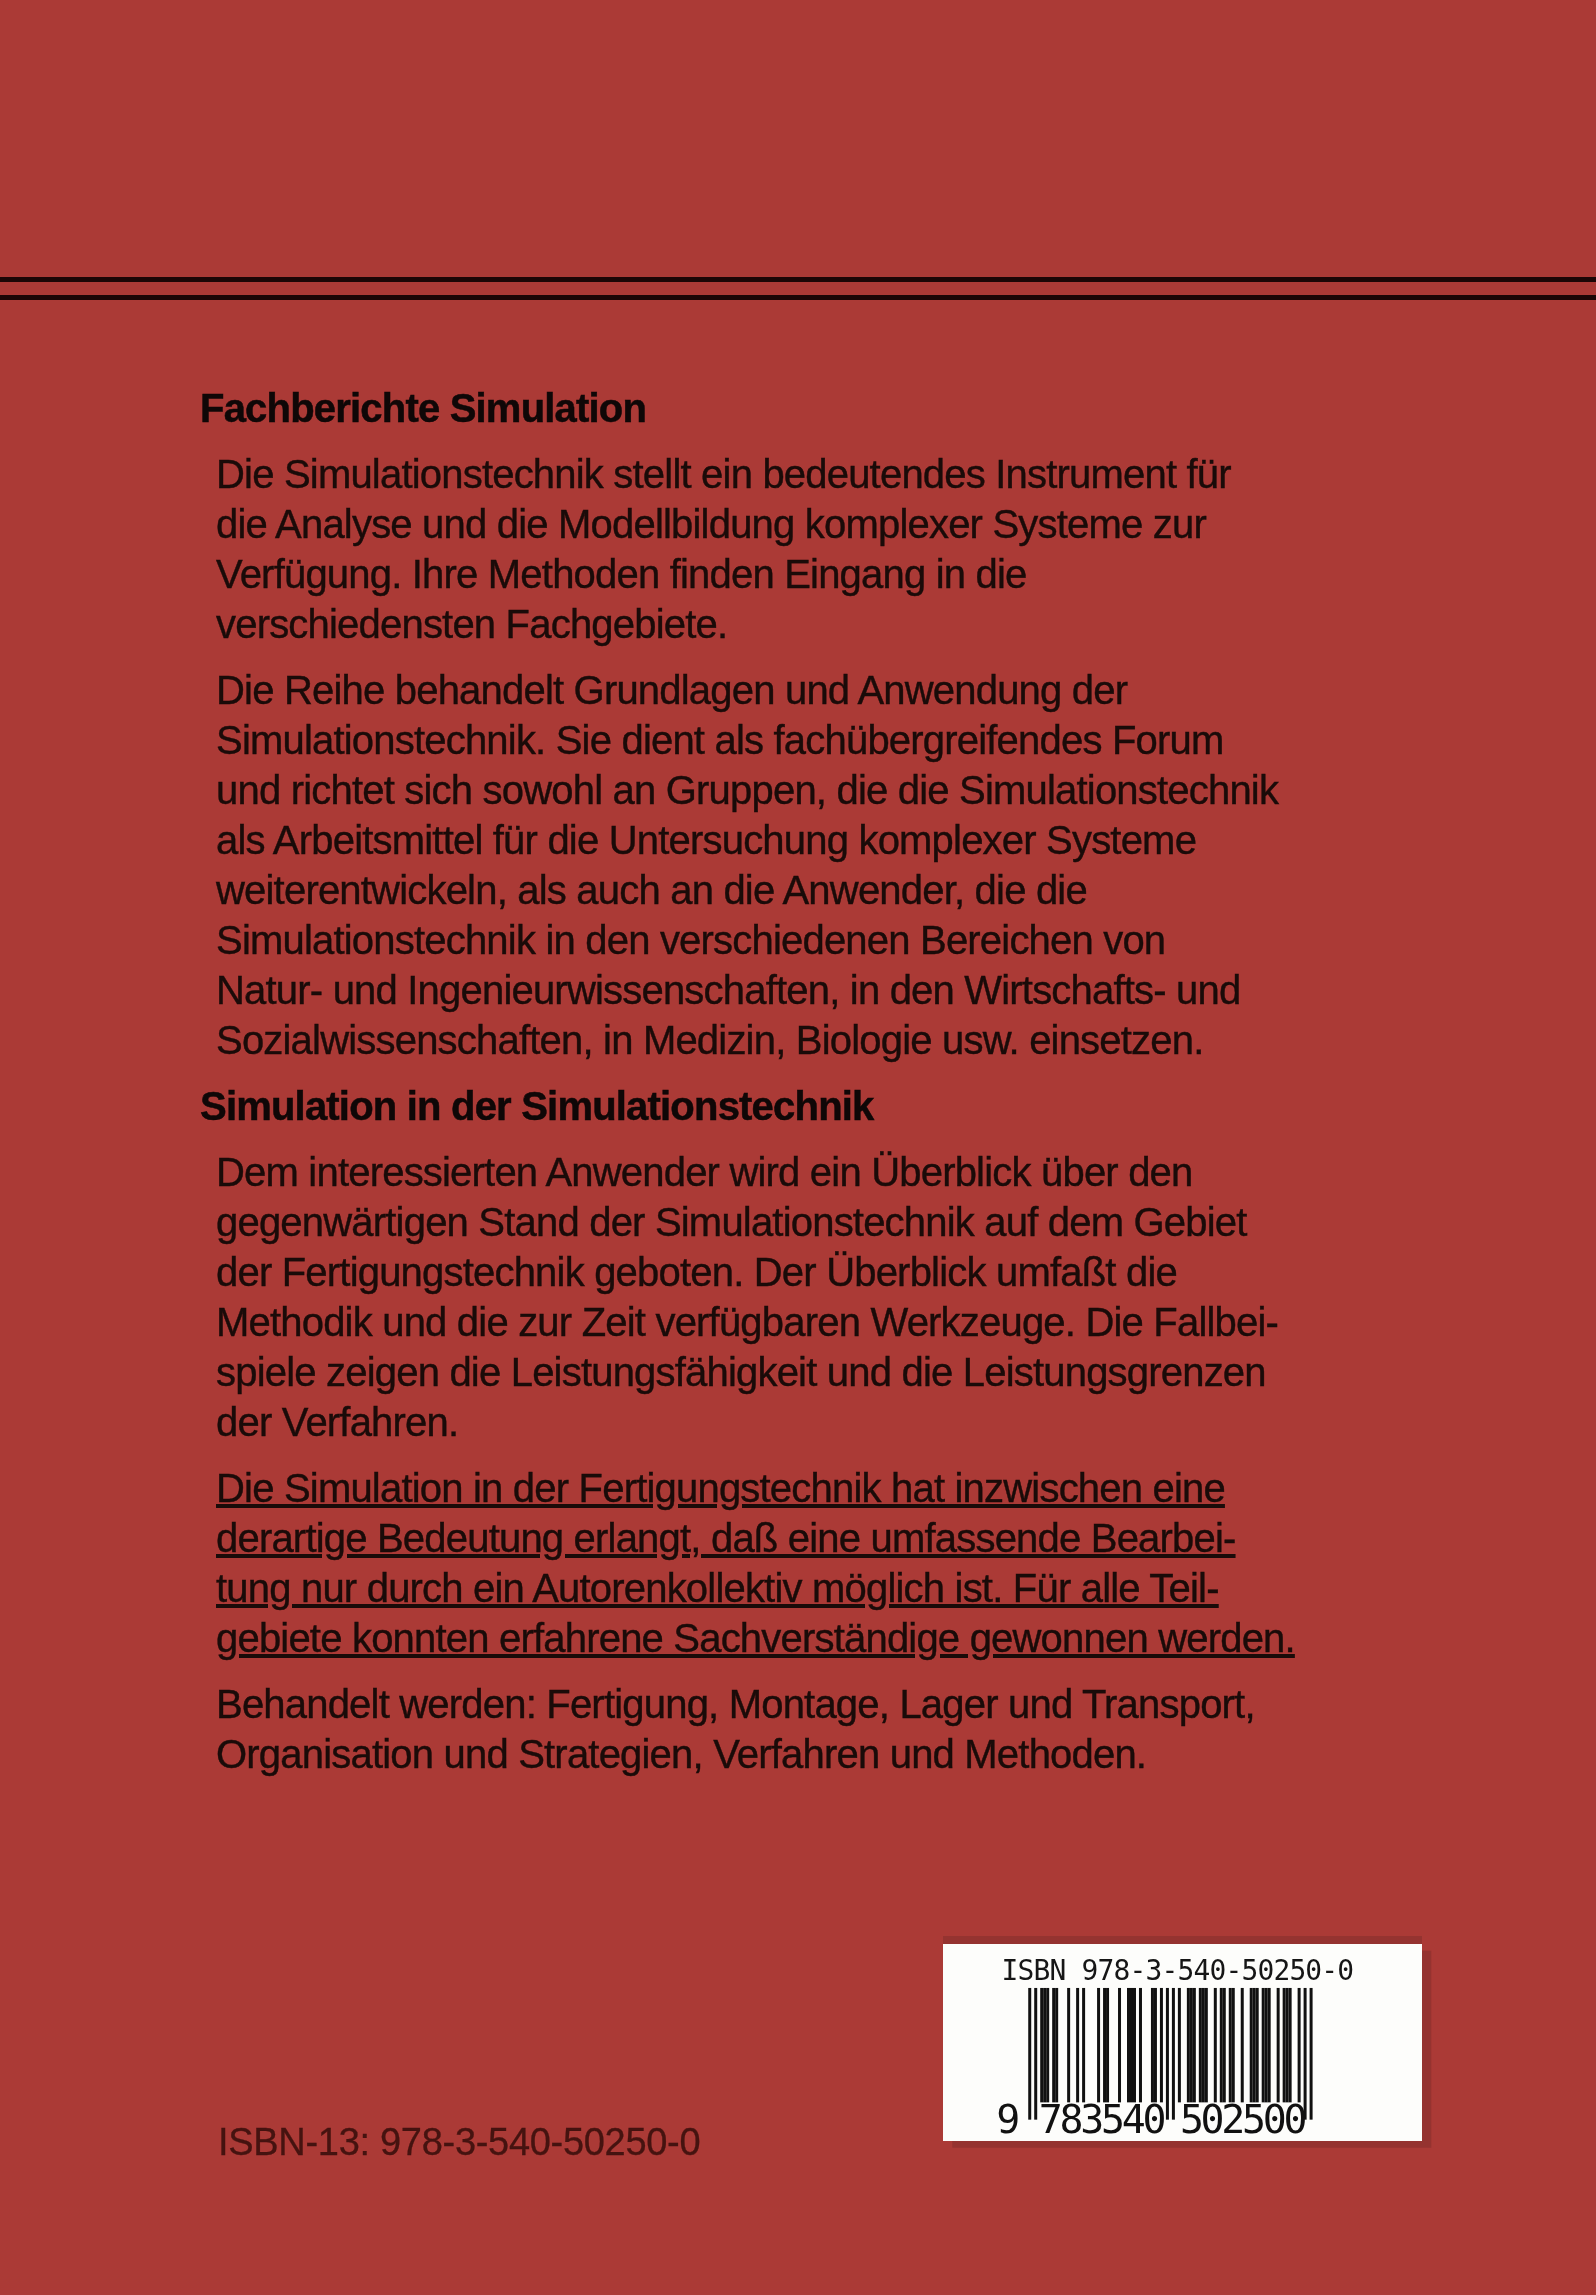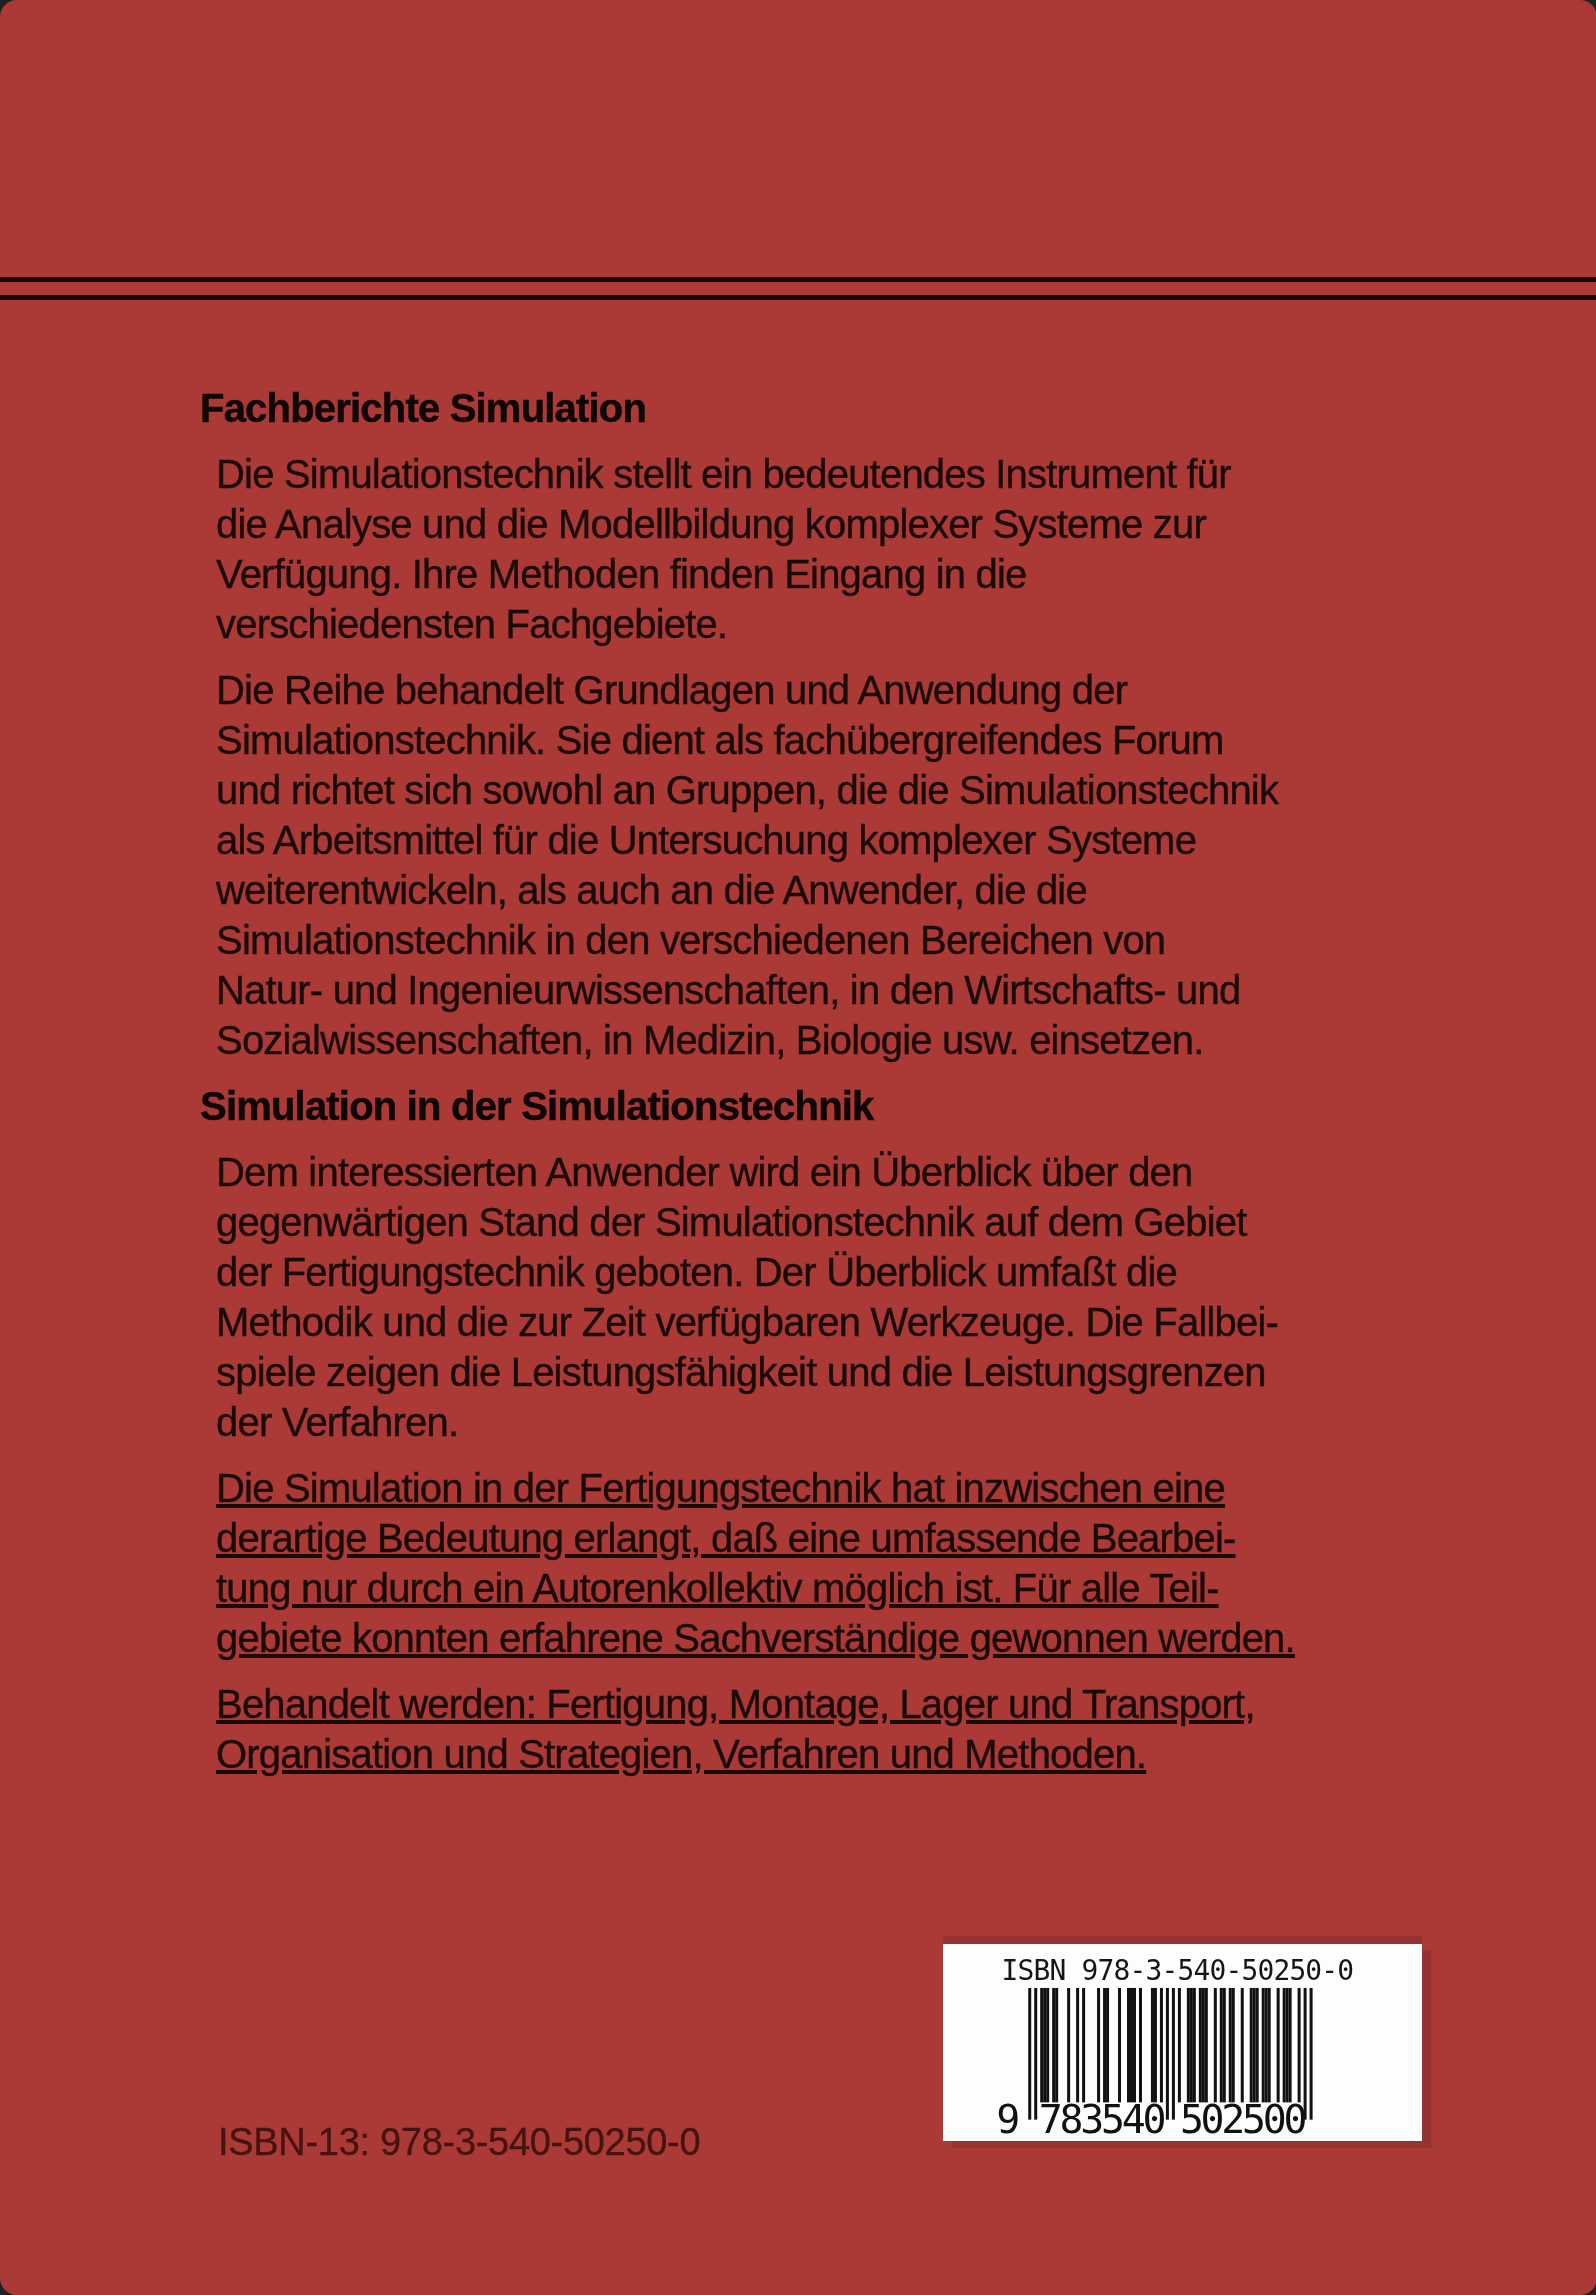--- a/index.html
+++ b/index.html
@@ -2,21 +2,20 @@
 <html style="font-size:10.6px"><head>
 <meta charset="utf-8">
 <style>
   html,body{margin:0;padding:0;background:#222;}
   .page{
     position:relative;
     width:1597px;height:2295px;
     background:#ab3a36;
     overflow:hidden;
     font-family:"Liberation Sans","DejaVu Sans",sans-serif;
-    border-radius:17px;
   }
   .rule{
     position:absolute;left:0;right:0;height:4.7px;background:#1c0606;
   }
   .rule.r1{top:277px;}
   .rule.r2{top:295px;}
   .content{
     position:absolute;left:200px;top:383px;width:1218px;
     color:#1a0b09;
     font-size:40px;line-height:50px;letter-spacing:-0.8px;
@@ -26,21 +25,21 @@
     font-size:40px;line-height:50px;margin:0;
     font-weight:bold;color:#0f0707;
     -webkit-text-stroke:0.5px #0f0707;
   }
   .content p{margin:16px;white-space:pre-line;}
   .p1{margin-top:26px;}
   .p2{margin-top:13.3px;}
   .h2{margin-top:33px;}
   .p3{margin-top:28px;}
   .p4{margin-top:13.3px;text-decoration:underline;}
-  .p5{margin-top:9.3px;text-decoration:underline;}
+  .p5{margin-top:9.3px;}
   .isbn-line{
     position:absolute;left:218px;top:2123px;
     font-size:38px;line-height:1;letter-spacing:-0.3px;
     color:#451310;
     -webkit-text-stroke:0.3px #451310;
   }
   .barcode-label{
     position:absolute;left:943px;top:1944px;width:439px;height:197px;
     background:#fdfdfb;
     box-shadow:0 -8px 0 #953330, 9.3px 6.7px 0 #953330;

